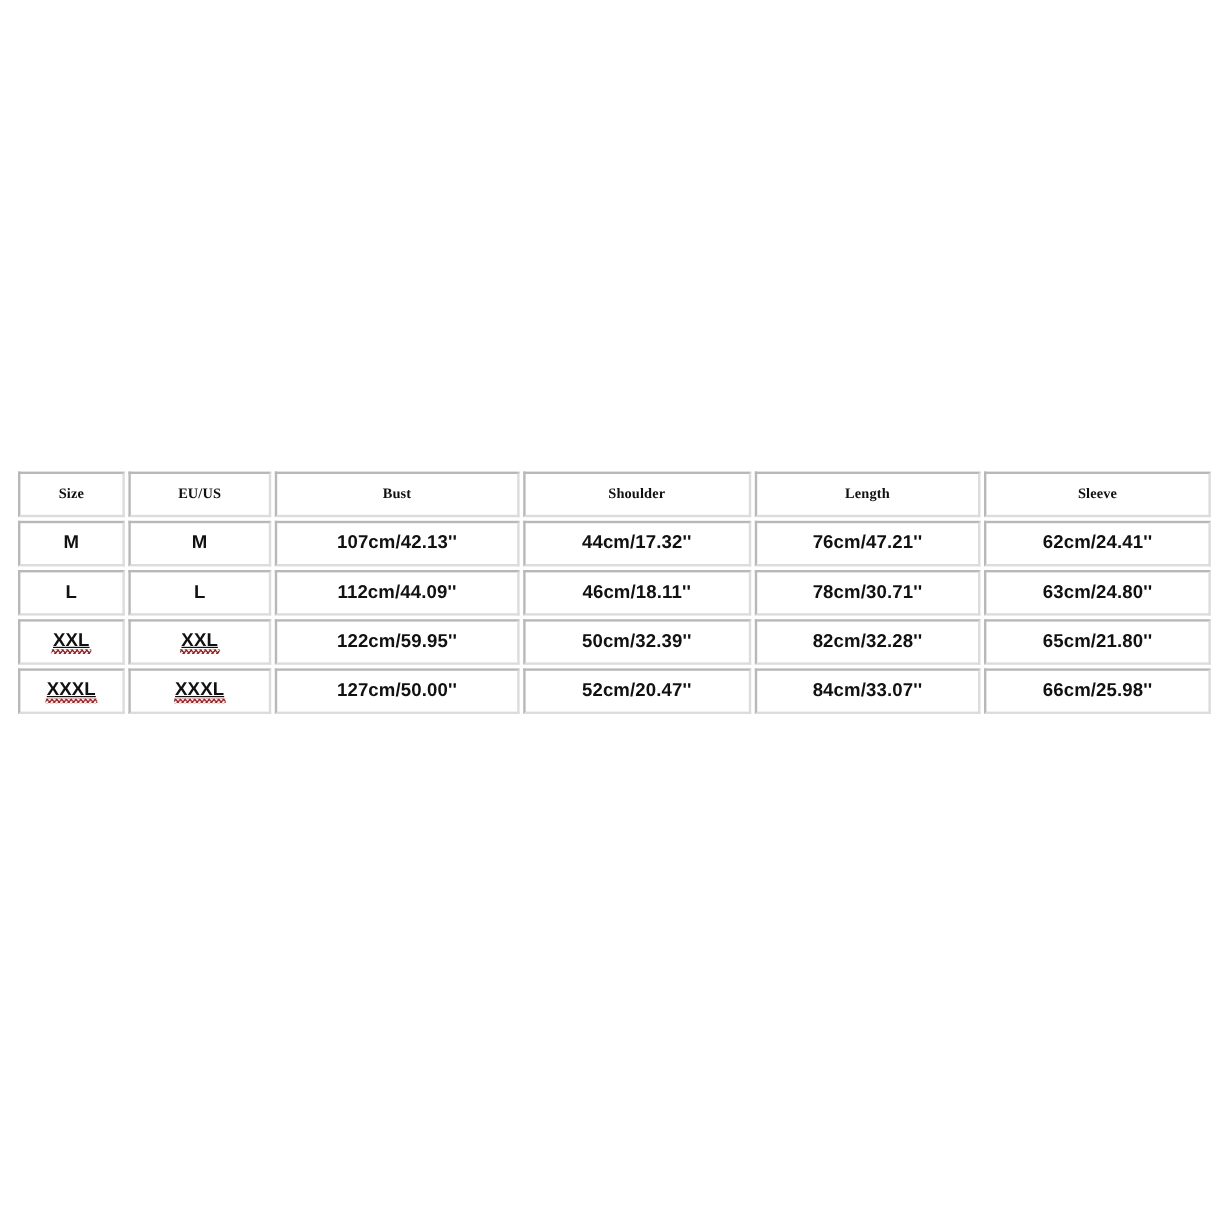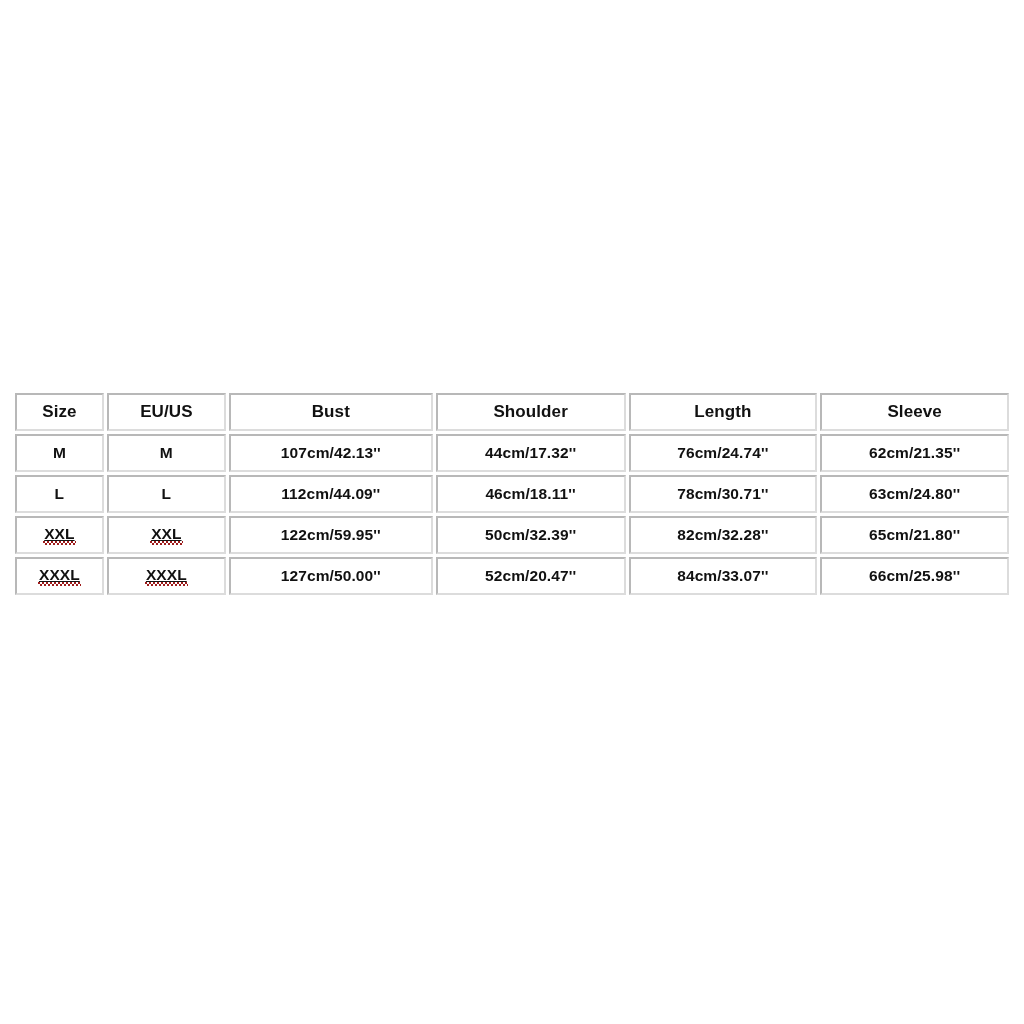--- a/index.html
+++ b/index.html
@@ -42,21 +42,22 @@
     vertical-align: middle;
     color: #111111;
     font-weight: bold;
     font-size: 15.5px;
     letter-spacing: 0.1px;
     padding: 0 2px;
     line-height: 1.1;
   }
 
   table.size-table thead td {
-    font-size: 17px;
+    font-size: 12px;
+    font-family: Liberation Serif, serif;
   }
 
   
   col.c-size     { width: 88px; }
   col.c-euus     { width: 118px; }
   col.c-bust     { width: 202px; }
   col.c-shoulder { width: 188px; }
   col.c-length   { width: 187px; }
   col.c-sleeve   { width: 187px; }
 
@@ -104,22 +105,22 @@
         <td>Length</td>
         <td>Sleeve</td>
       </tr>
     </thead>
     <tbody id="table-body">
         <tr>
           <td>M</td>
           <td>M</td>
           <td>107cm/42.13''</td>
           <td>44cm/17.32''</td>
-          <td>76cm/24.74''</td>
-          <td>62cm/21.35''</td>
+          <td>76cm/47.21''</td>
+          <td>62cm/24.41''</td>
         </tr>
         <tr>
           <td>L</td>
           <td>L</td>
           <td>112cm/44.09''</td>
           <td>46cm/18.11''</td>
           <td>78cm/30.71''</td>
           <td>63cm/24.80''</td>
         </tr>
         <tr>

